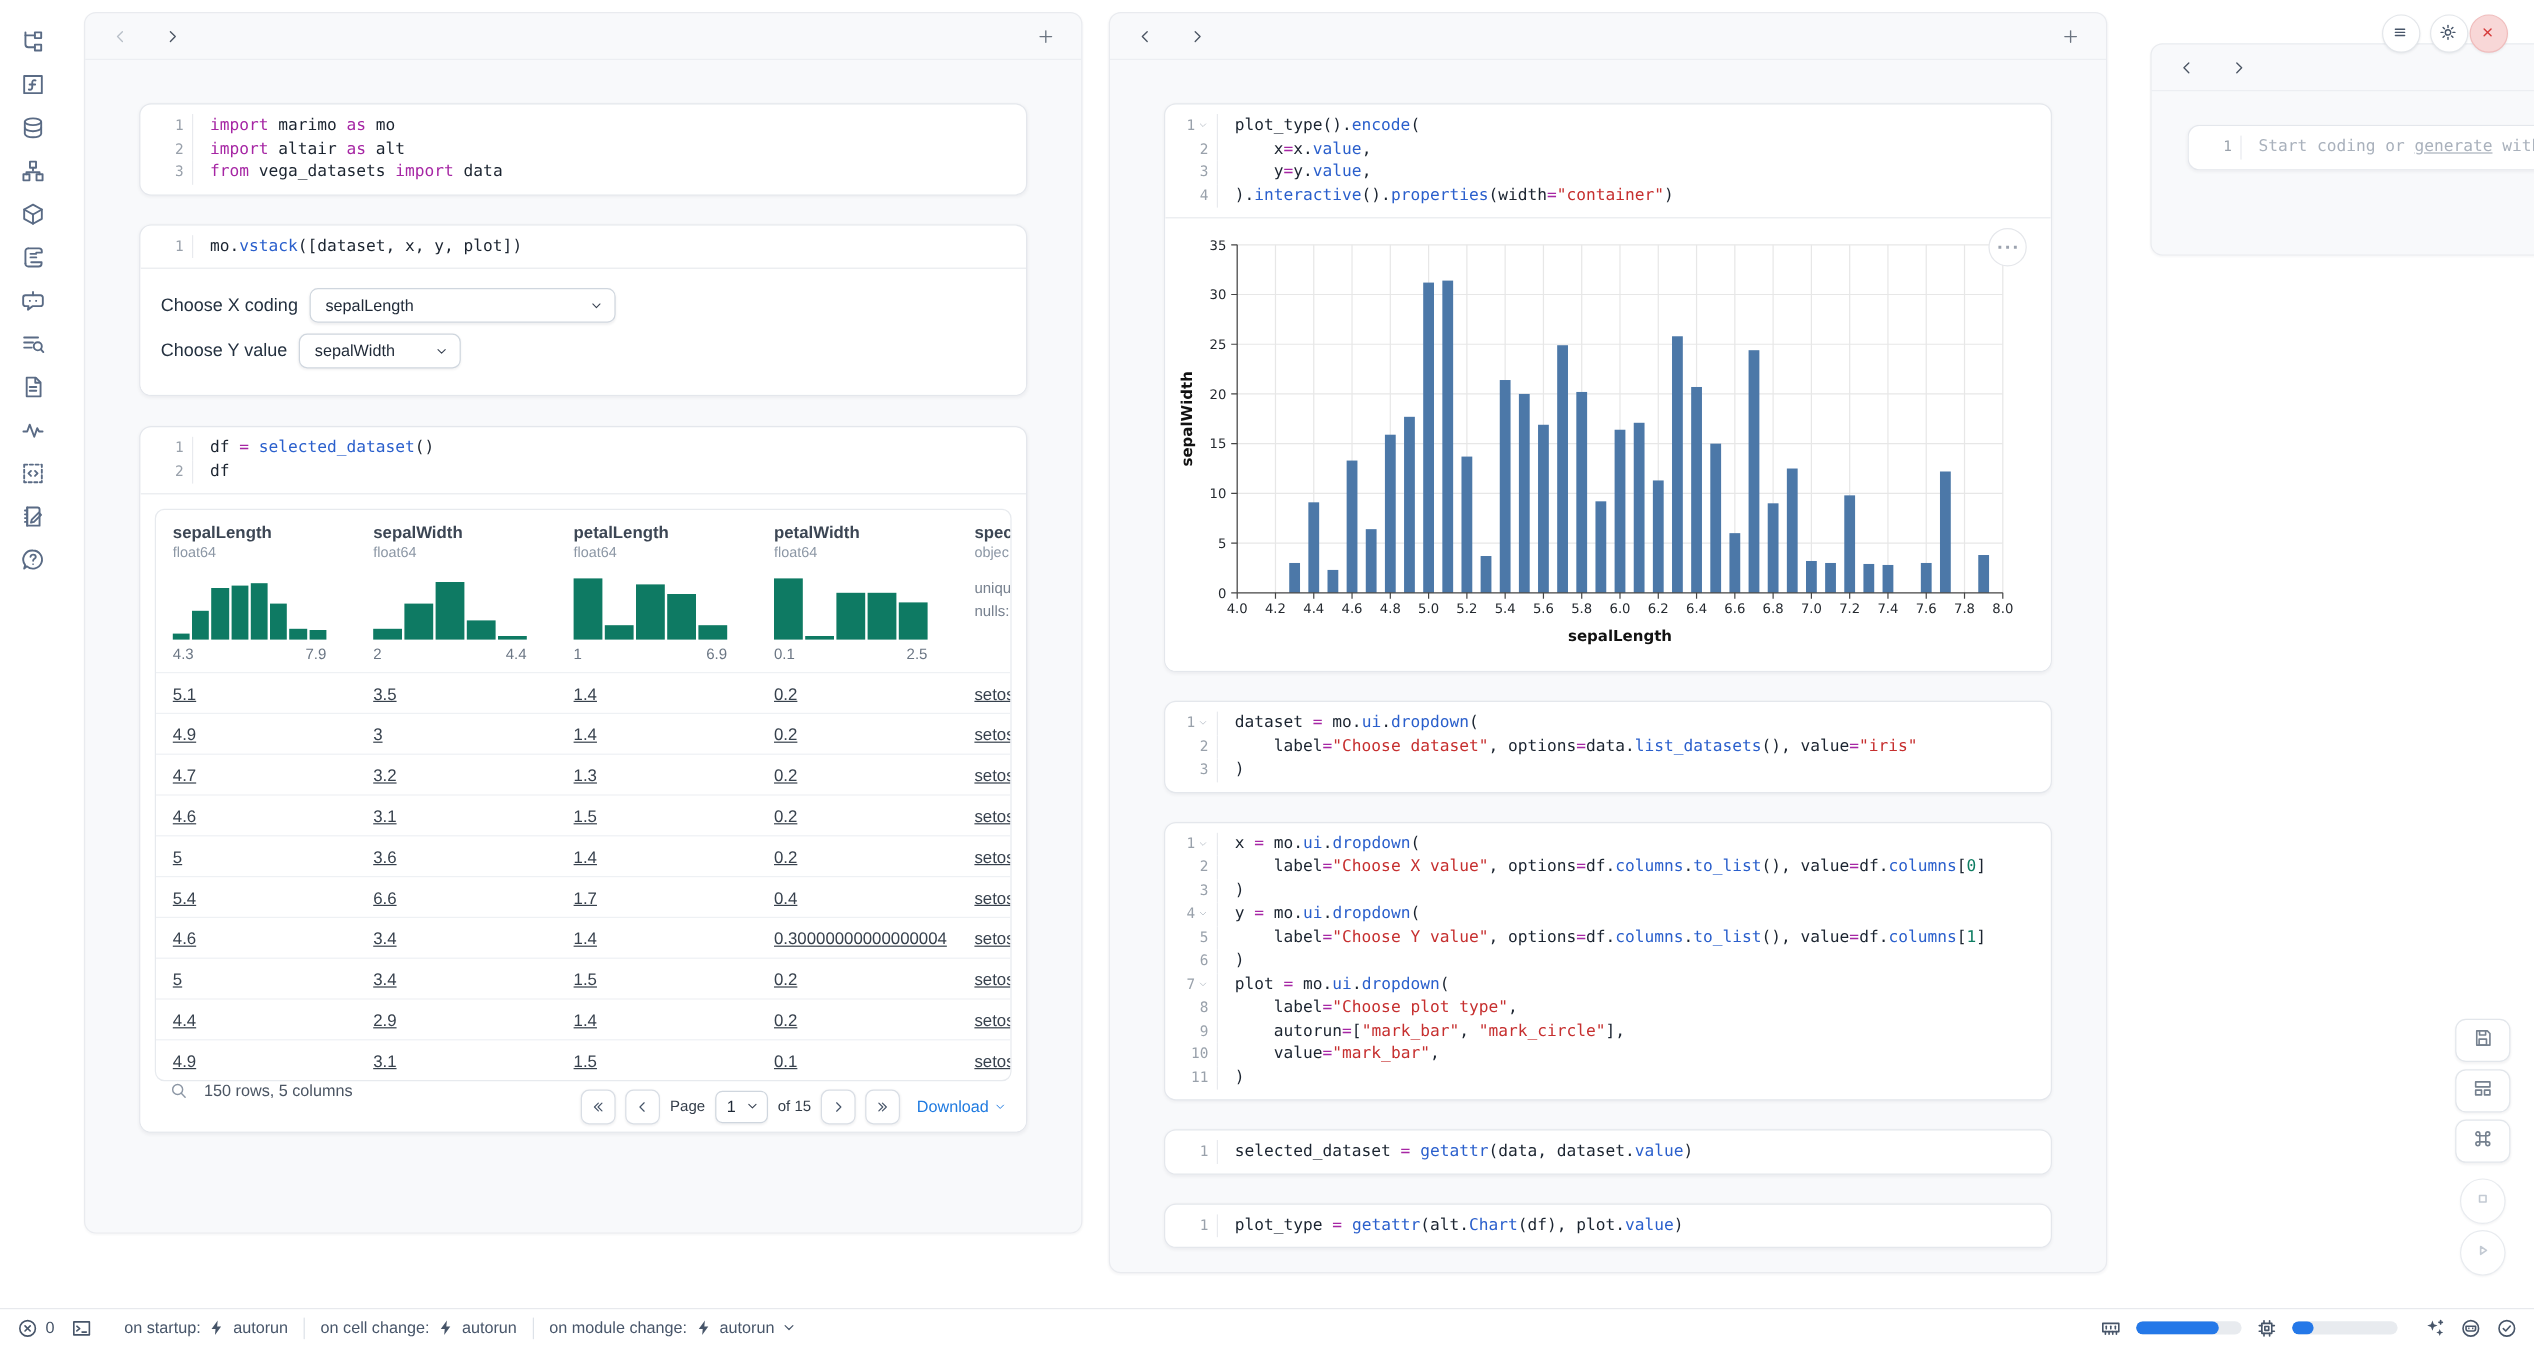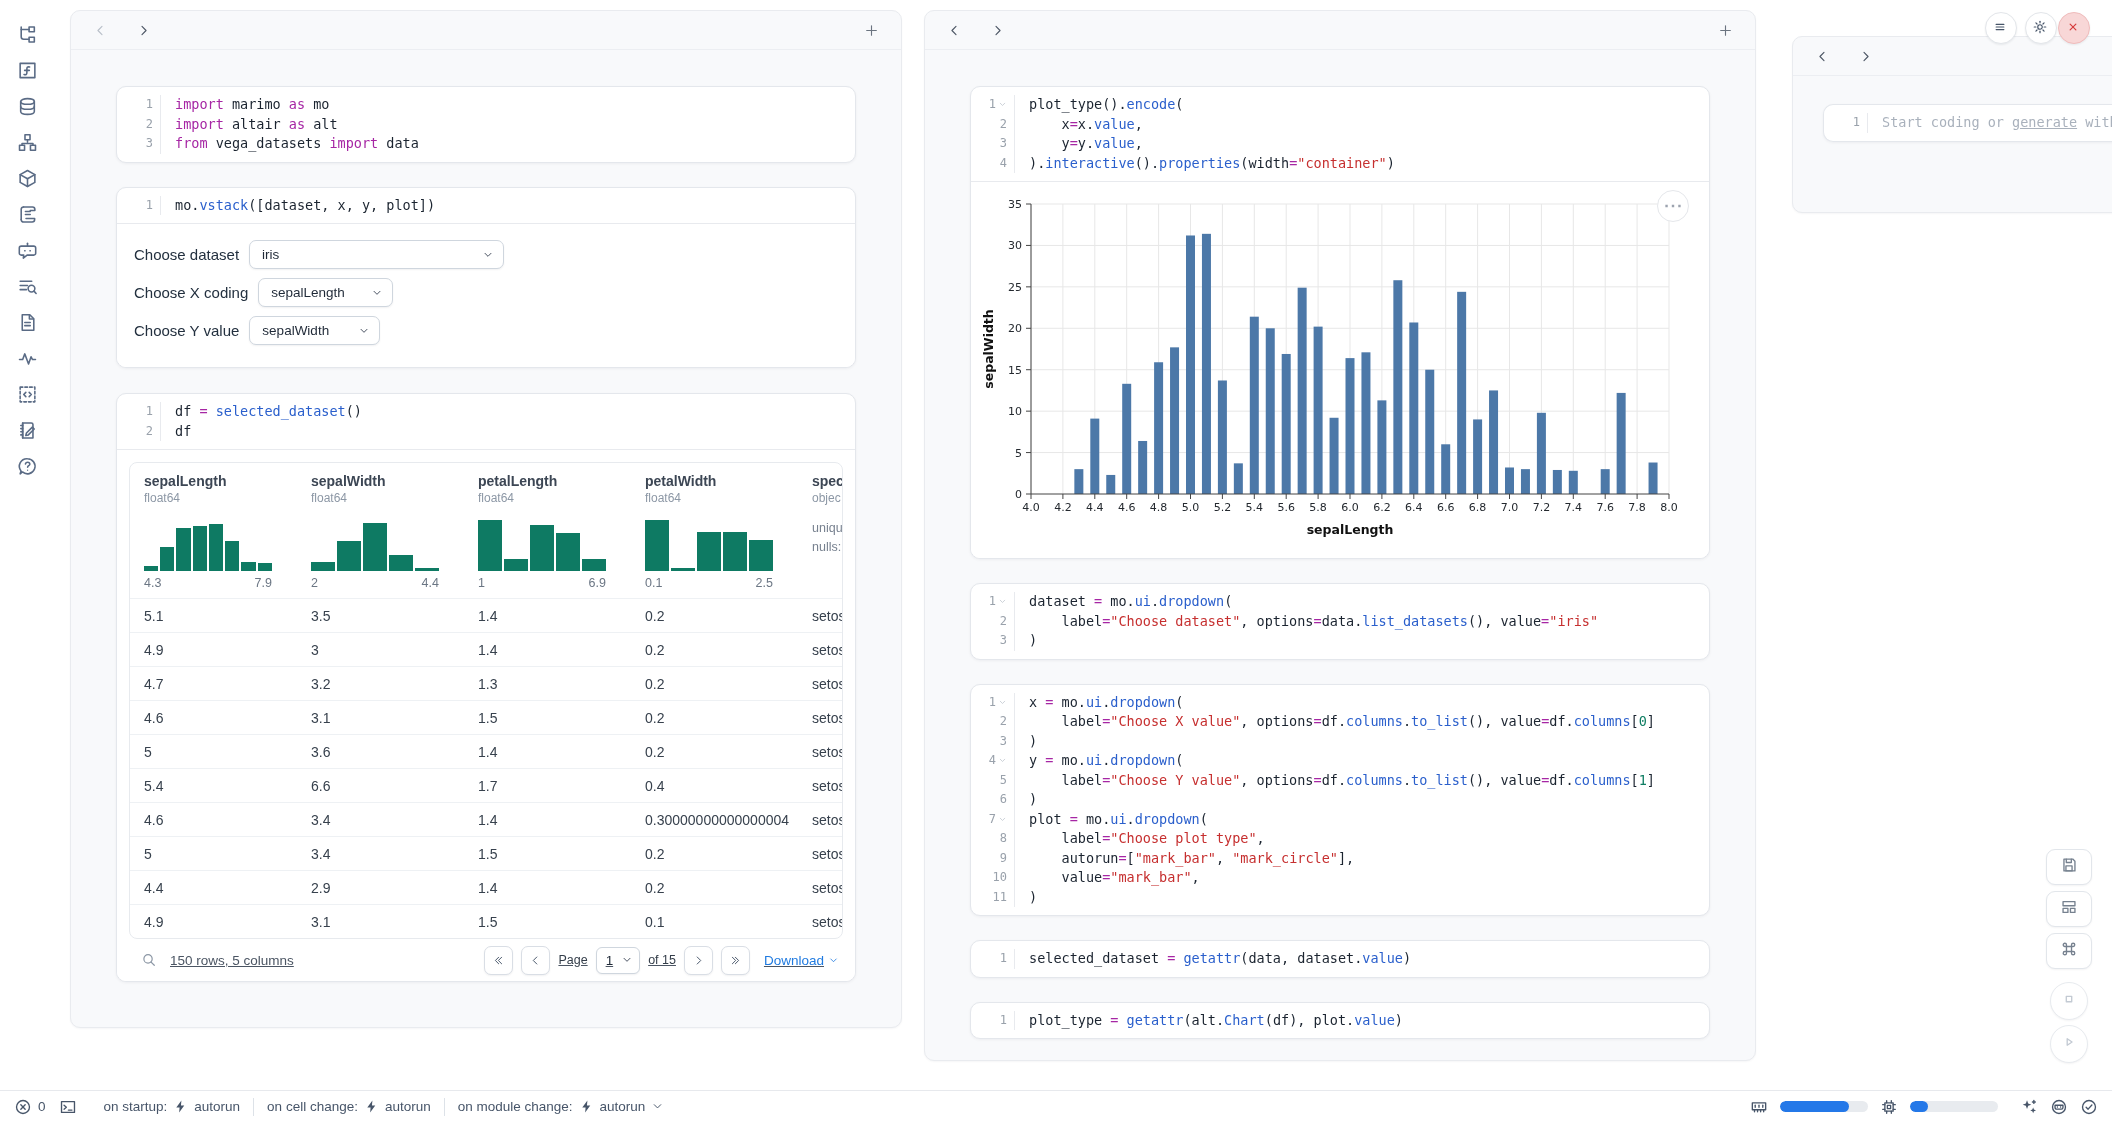--- a/index.html
+++ b/index.html
@@ -46,22 +46,22 @@
   .df-head{display:grid;grid-template-columns:167px 167px 167px 167px minmax(0,1fr);padding:10px 0 8px;}
   .df-col{padding:0 14px;min-width:0;overflow:hidden;}
   .df-col-name{font-weight:bold;font-size:14px;color:#3c4654;}
   .df-col-type{font-size:12px;color:#8c97a5;margin-top:2px;}
   .df-hist{margin-top:12px;height:54px;display:flex;align-items:flex-end;gap:2px;width:92%;}
   .df-hist i{display:block;flex:1;background:#0e7a63;}
   .df-range{display:flex;justify-content:space-between;font-size:12.5px;color:#6b7684;margin-top:5px;width:92%;}
   .df-extra{margin-top:14px;font-size:12.5px;color:#77818f;line-height:19px;}
   .df-row{display:grid;grid-template-columns:167px 167px 167px 167px minmax(0,1fr);
           height:33px;align-items:center;border-top:1px solid #eef1f4;font-size:14px;color:#37414d;}
-  .df-cell{padding:0 14px;white-space:nowrap;overflow:hidden;}
-  .df-foot{display:flex;align-items:center;height:42px;padding:0 4px;color:#4b5563;font-size:13.5px;gap:9px;text-decoration:underline;}
+  .df-cell{padding:0 14px;white-space:nowrap;overflow:hidden;text-decoration:underline;}
+  .df-foot{display:flex;height:42px;padding:0 4px;color:#4b5563;font-size:13.5px;gap:9px;}
   .df-foot .foot-right{margin-left:auto;display:flex;align-items:center;gap:8px;}
   .search-ic{width:16px;height:16px;color:#8c97a5;display:inline-flex;margin:0 4px 0 8px;}
   .pg-btn{width:27px;height:27px;border:1px solid #d9dee5;border-radius:7px;background:#fff;
           display:flex;align-items:center;justify-content:center;color:#475569;
           box-shadow:0 1px 2px rgba(16,24,40,.06);cursor:pointer;}
   .pg-btn svg{width:13px;height:13px;}
   .page-lbl{font-size:12.5px;color:#333d49;}
   .sel.page{height:25px;padding:0 6px 0 9px;border-radius:6px;}
   .dl-link{color:#1f7ae0;display:flex;align-items:center;gap:4px;cursor:pointer;margin-left:6px;}
   .dl-link .sel-chev{width:11px;height:11px;display:inline-flex;}
@@ -254,31 +254,20 @@
   <div class="cell" style="margin-top:24px;">
     <div class="codeblock">
         <div class="cl">
           <span class="cl-num">
             <span>1</span>
           </span>
           <span class="cl-code"><span class="tk-p">mo.</span><span class="tk-fn">vstack</span><span class="tk-p">([dataset, x, y, plot])</span></span>
         </div>
       </div>
     <div class="cell-output form-out">
-        <div class="form-row">
-          <span>Choose dataset</span>
-          <span class="sel">
-            <span>iris</span>
-            <span class="sel-chev">
-              <svg viewBox="0 0 20 20" width="100%" height="100%" fill="none" stroke="currentColor" stroke-width="1.5" stroke-linecap="round" stroke-linejoin="round">
-                <path d="M5 7.2l5 5 5-5"></path>
-              </svg>
-            </span>
-          </span>
-        </div>
         <div class="form-row">
           <span>Choose X coding</span>
           <span class="sel">
             <span>sepalLength</span>
             <span class="sel-chev">
               <svg viewBox="0 0 20 20" width="100%" height="100%" fill="none" stroke="currentColor" stroke-width="1.5" stroke-linecap="round" stroke-linejoin="round">
                 <path d="M5 7.2l5 5 5-5"></path>
               </svg>
             </span>
           </span>

